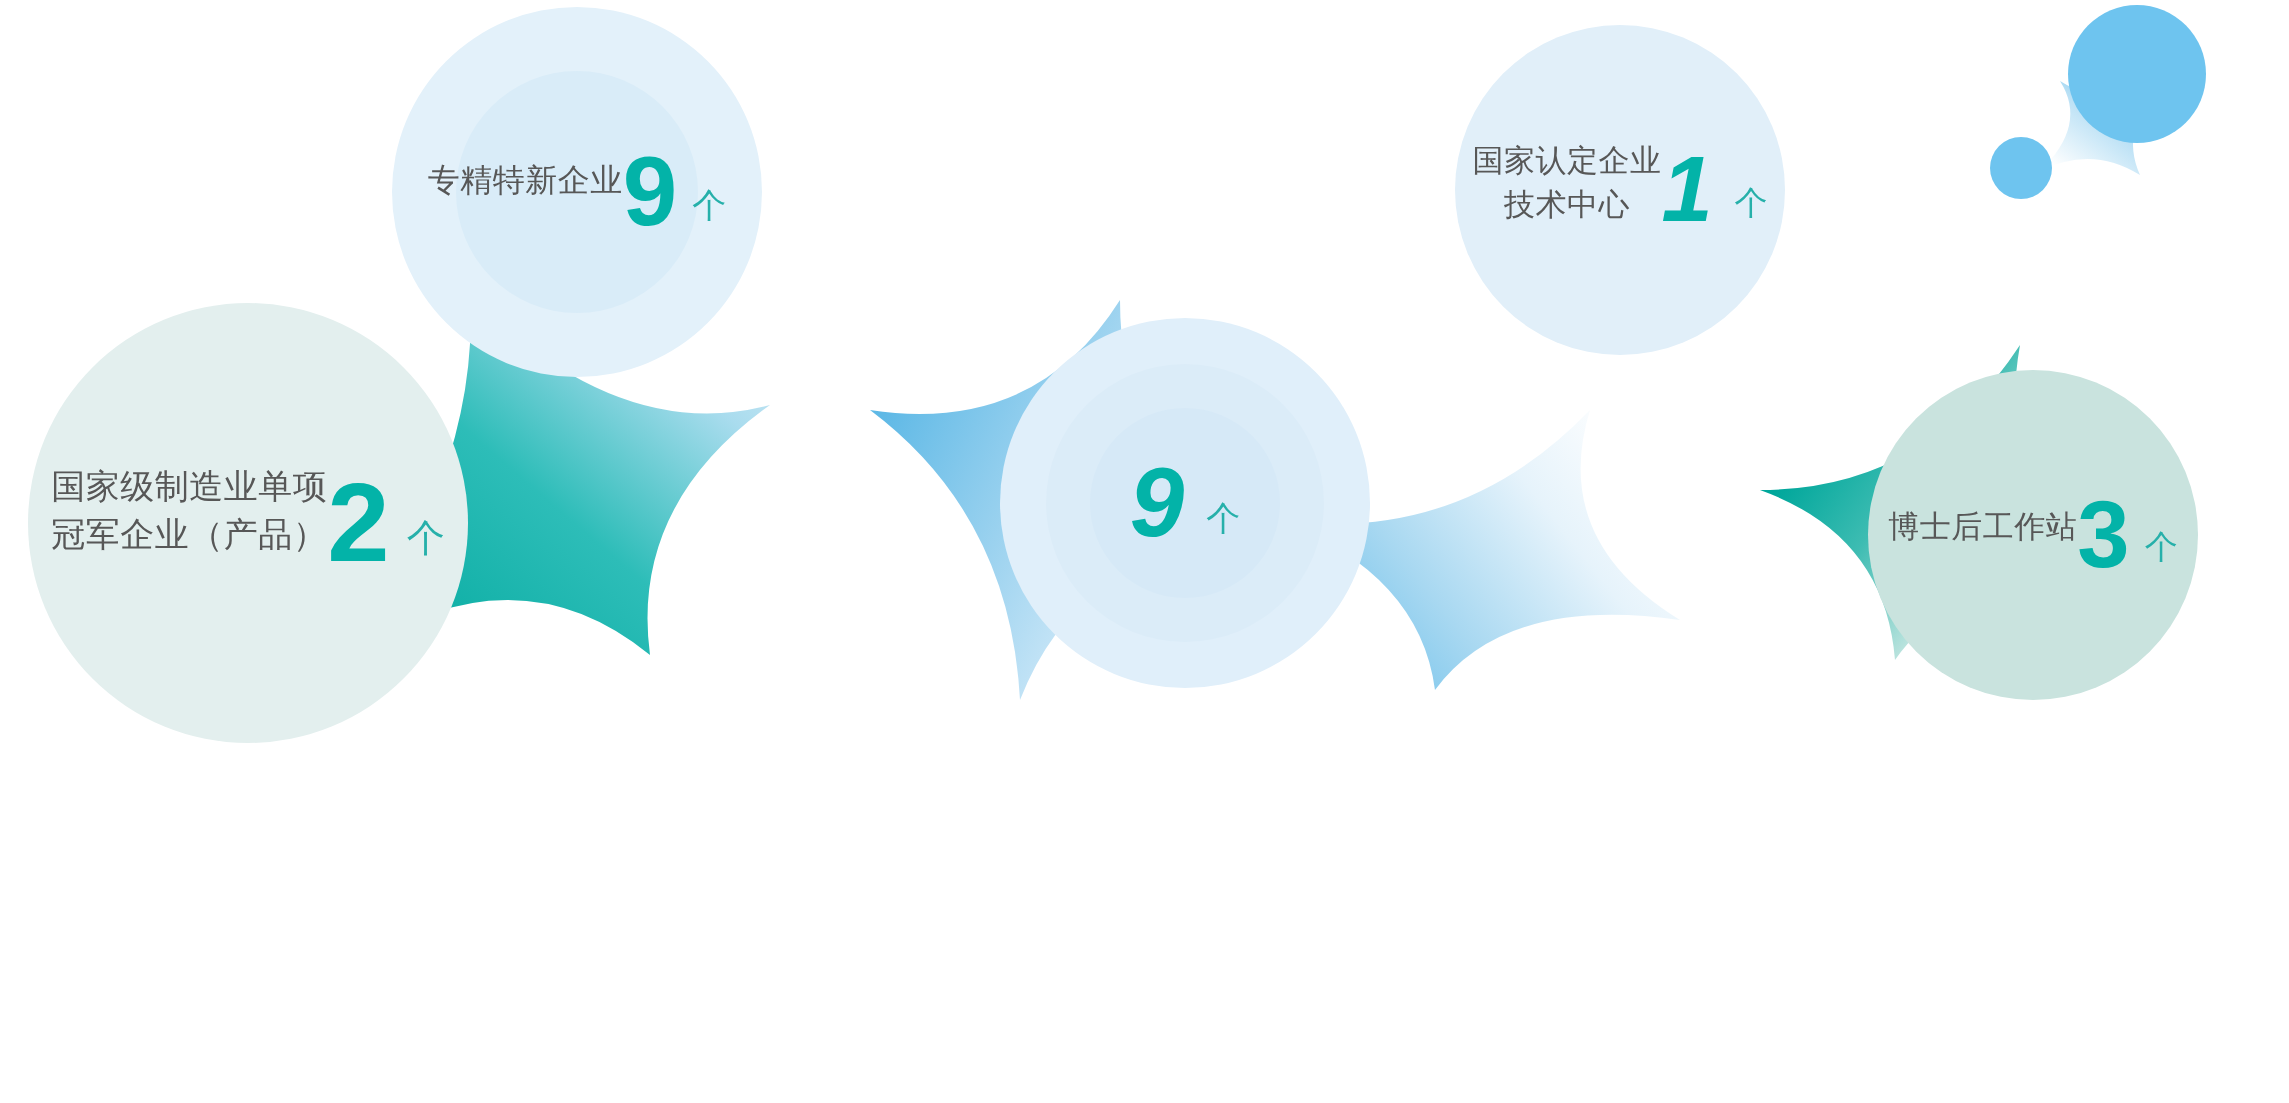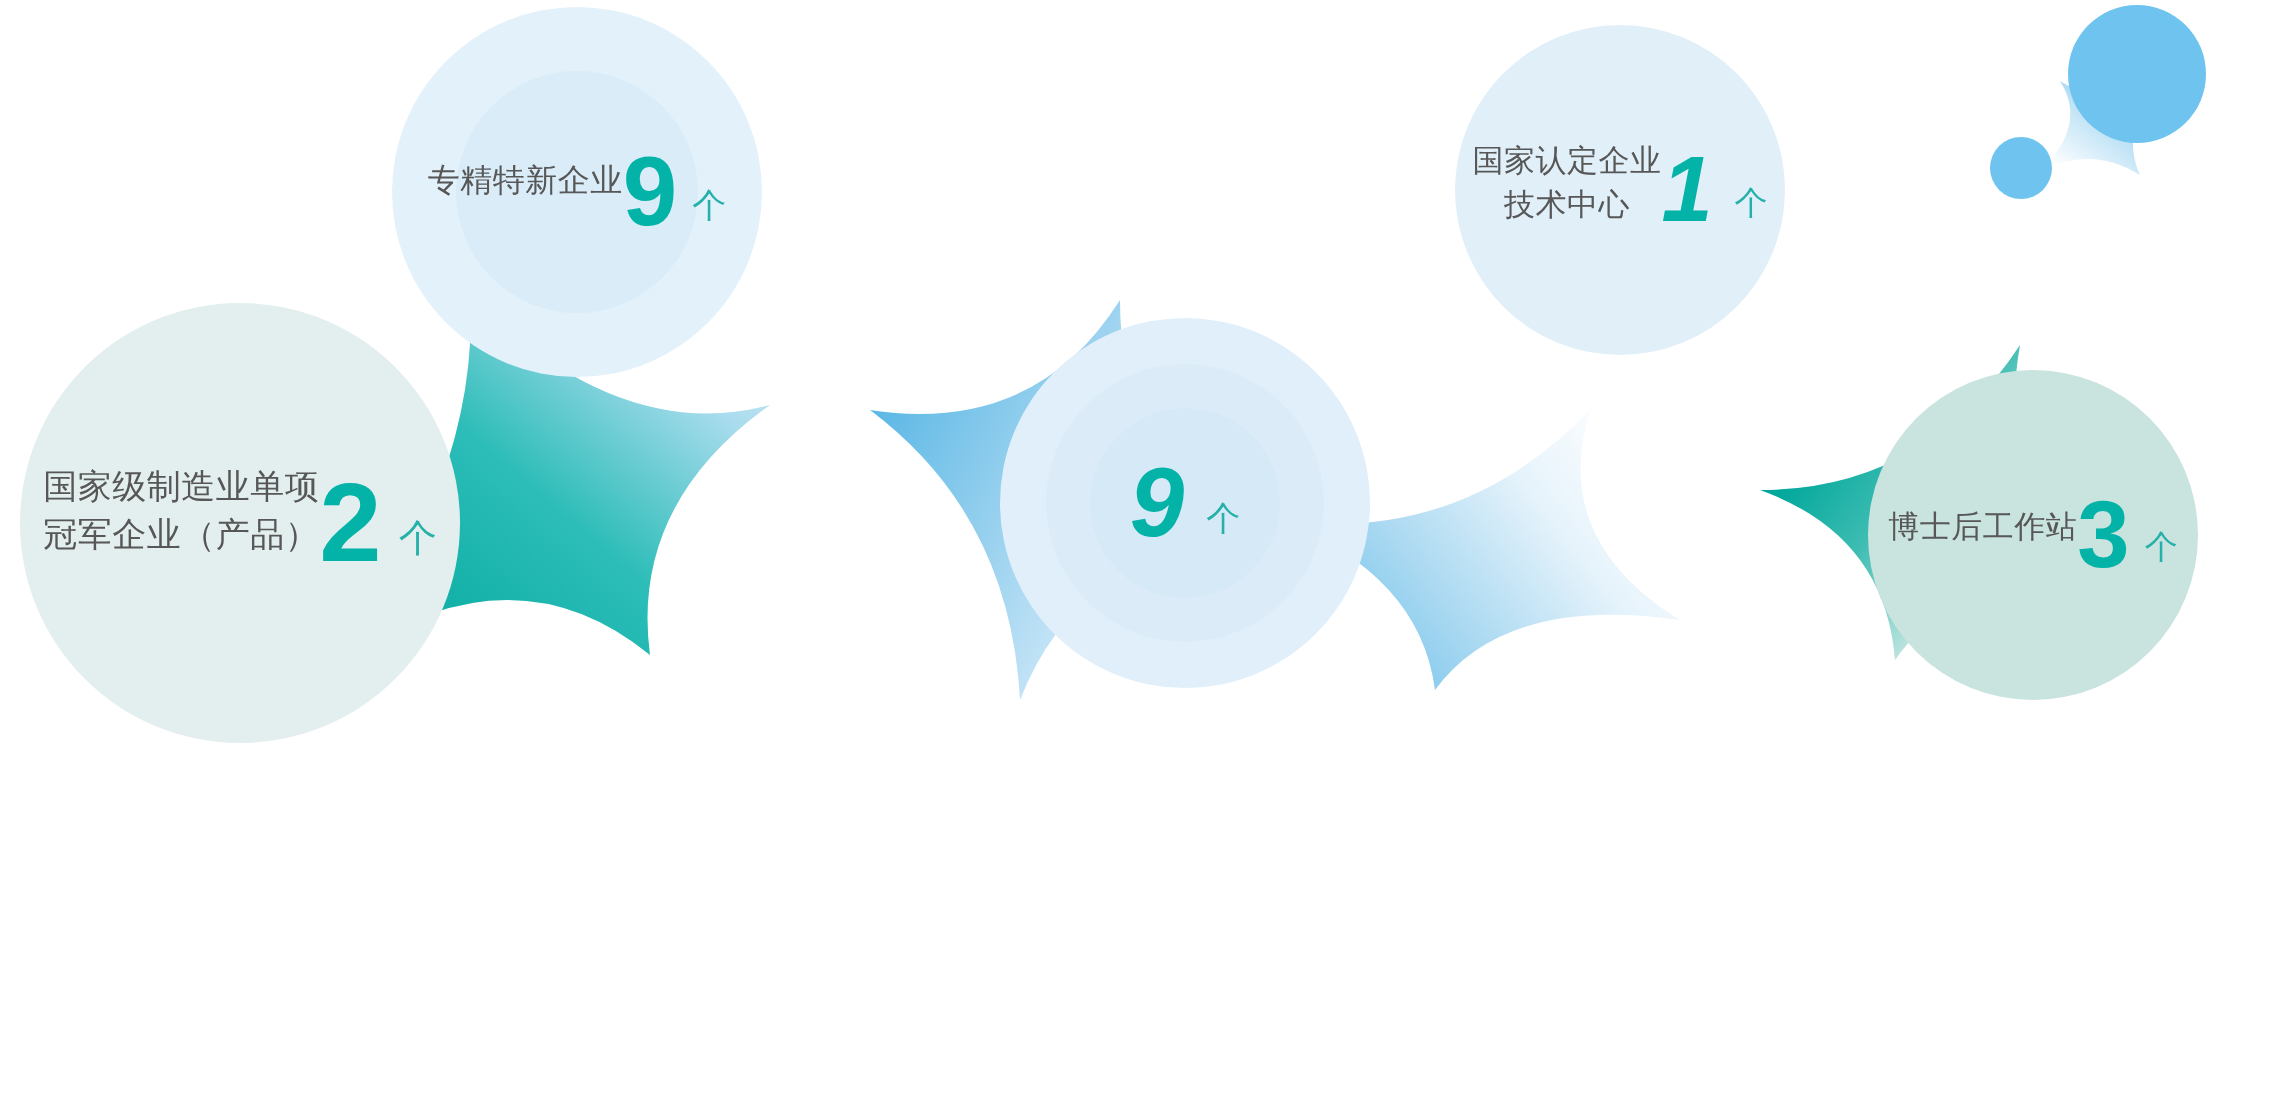--- a/index.html
+++ b/index.html
@@ -103,21 +103,21 @@
     <defs>
       <linearGradient id="gd" x1="0.85" y1="0.1" x2="0.1" y2="0.9">
         <stop offset="0%" stop-color="#4fb9ea"></stop>
         <stop offset="45%" stop-color="#b9e0f5"></stop>
         <stop offset="100%" stop-color="#ffffff"></stop>
       </linearGradient>
     </defs>
     <path d="M 135 0 Q 88 52 110 100 Q 62 70 10 96 Q 58 50 30 6 Q 85 40 135 0 Z" fill="url(#gd)"></path>
   </svg>
 
-  <div class="node" style="left:20px;top:303px;width:440px;height:440px;background:#e3efee;">
+  <div class="node" style="left:28px;top:303px;width:440px;height:440px;background:#e3efee;">
     <div class="node-content">
       <div class="node-label" style="font-size:34px;margin-bottom:26px;">国家级制造业单项
 冠军企业（产品）</div>
       <div class="node-value-row">
         <span class="node-number" style="font-size:112px;">2</span>
         <span class="node-unit" style="font-size:38px;margin-left:18px;margin-bottom:12px;">个</span>
       </div>
     </div>
   </div>
 

